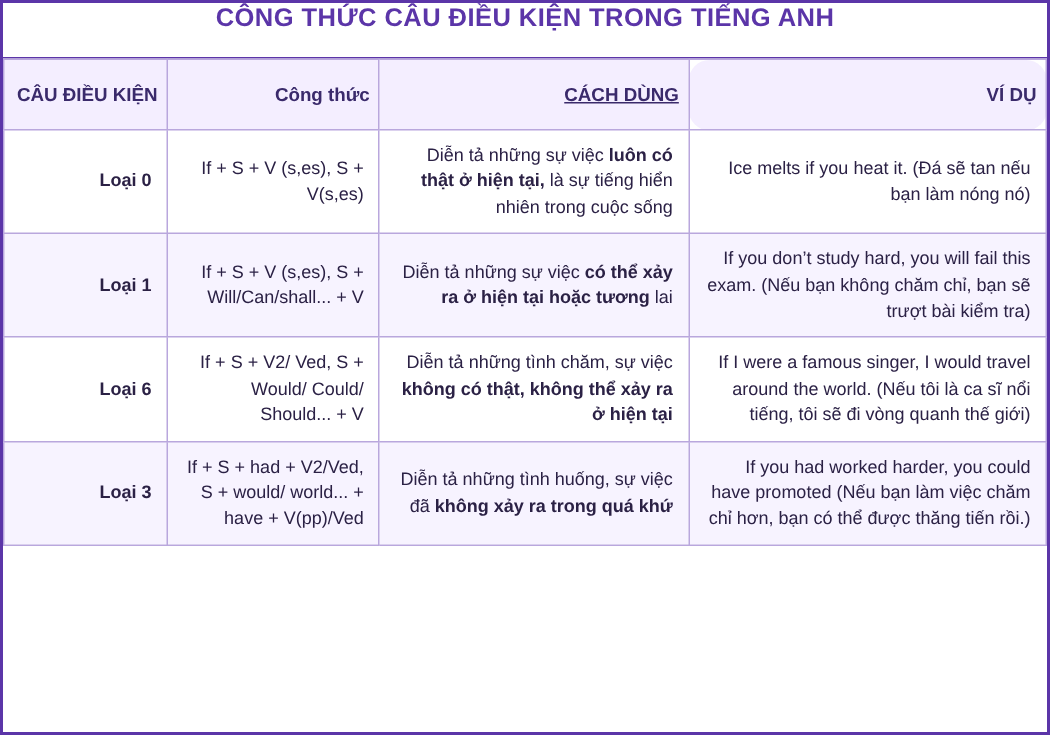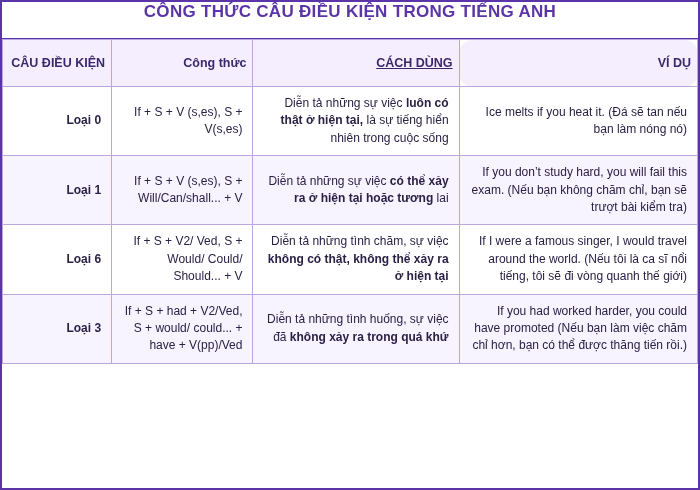--- a/index.html
+++ b/index.html
@@ -121,21 +121,21 @@
 
       <tr class="row-odd">
         <td class="col-type">Loại 6</td>
         <td class="col-formula">If + S + V2/ Ved, S + Would/ Could/ Should... + V</td>
         <td class="col-usage"><span>Diễn tả những tình chăm, sự việc </span><b>không có thật, không thể xảy ra ở hiện tại</b><span></span></td>
         <td class="col-example">If I were a famous singer, I would travel around the world. (Nếu tôi là ca sĩ nổi tiếng, tôi sẽ đi vòng quanh thế giới)</td>
       </tr>
 
       <tr class="row-even">
         <td class="col-type">Loại 3</td>
-        <td class="col-formula">If + S + had + V2/Ved, S + would/ could... + have + V(pp)/Ved</td>
+        <td class="col-formula">If + S + had + V2/Ved, S + would/ world... + have + V(pp)/Ved</td>
         <td class="col-usage"><span>Diễn tả những tình huống, sự việc đã </span><b>không xảy ra trong quá khứ</b><span></span></td>
         <td class="col-example">If you had worked harder, you could have promoted (Nếu bạn làm việc chăm chỉ hơn, bạn có thể được thăng tiến rồi.)</td>
       </tr>
 
     </tbody>
   </table>
 
 </div>
 
 </body></html>

